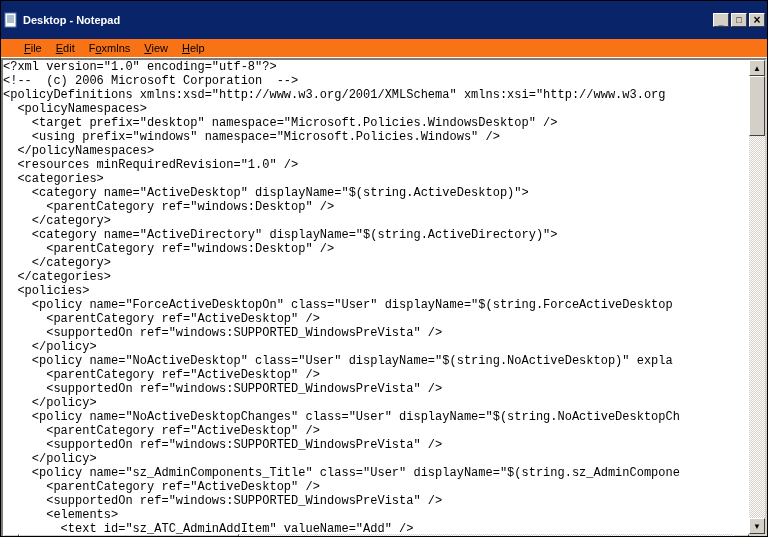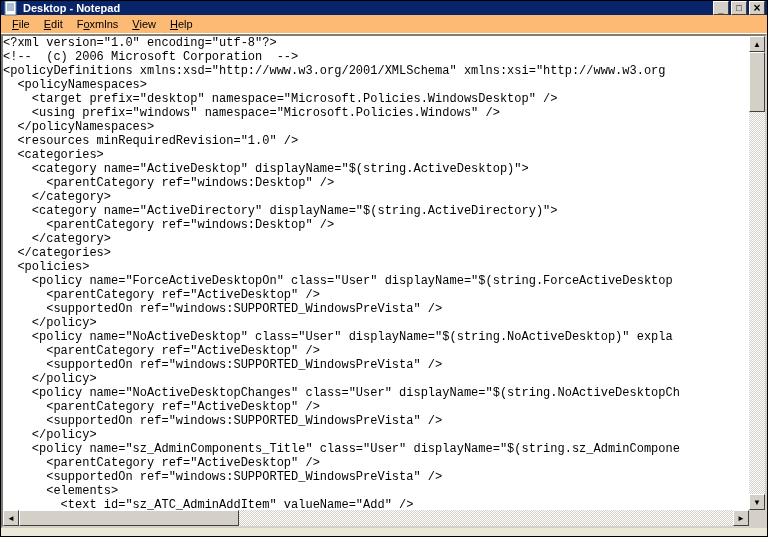--- a/index.html
+++ b/index.html
@@ -8,21 +8,21 @@
     padding: 0;
     font-family: Tahoma, sans-serif;
     font-size: 11px;
     background: #ece9d8;
     width: 768px;
     height: 537px;
     overflow: hidden;
     border: 1px solid #000;
   }
   .titlebar {
-    height: 14px;
+    height: 38px;
     background: linear-gradient(to bottom, #0a246a 0%, #3a6ea5 50%, #0a246a 100%);
     background: #0a246a;
     display: flex;
     align-items: center;
     padding: 0 2px;
     color: #fff;
     font-weight: bold;
     font-size: 11px;
   }
   .titlebar-icon {
@@ -51,24 +51,24 @@
     justify-content: center;
     font-family: Arial;
     font-size: 9px;
     font-weight: bold;
     color: #000;
     margin-left: 2px;
     cursor: default;
   }
   .menubar {
     height: 19px;
-    background: #fdba74;
-    display: flex;
-    align-items: center;
-    padding: 0 4px;
+    background: #f97316;
+    display: flex;
+    align-items: center;
+    padding: 0 16px;
     border-bottom: 1px solid #fff;
   }
   .menu-item {
     padding: 2px 7px;
     cursor: default;
   }
   .menu-item span.u { text-decoration: underline; }
   .editor-wrap {
     position: relative;
     background: #fff;

